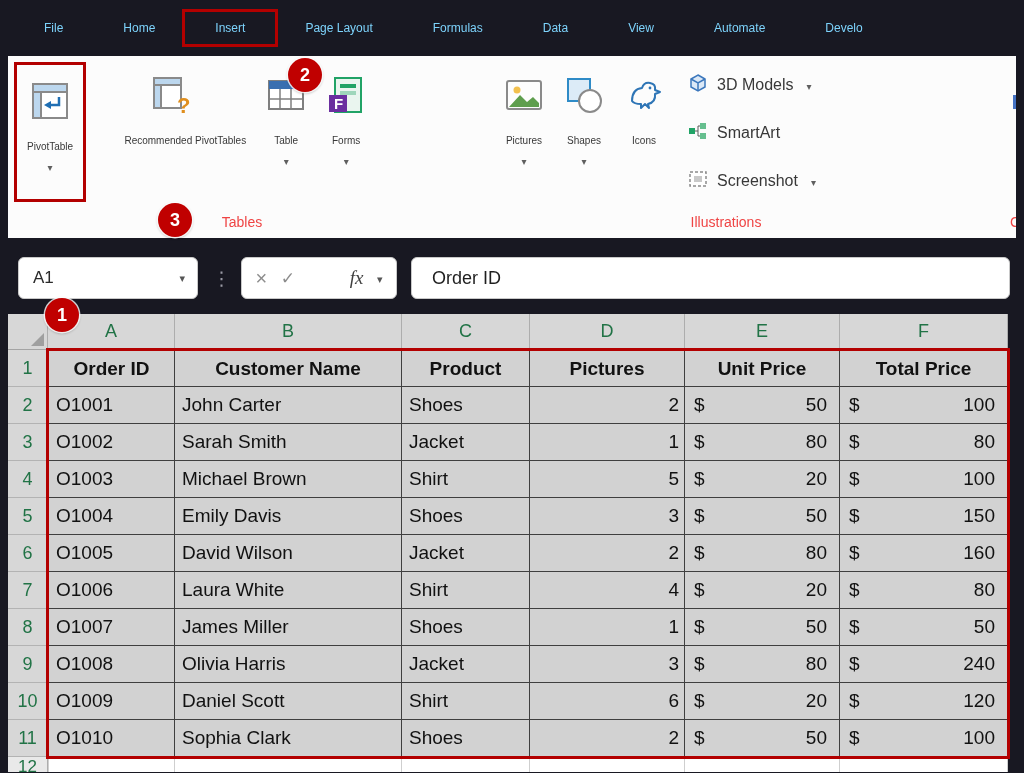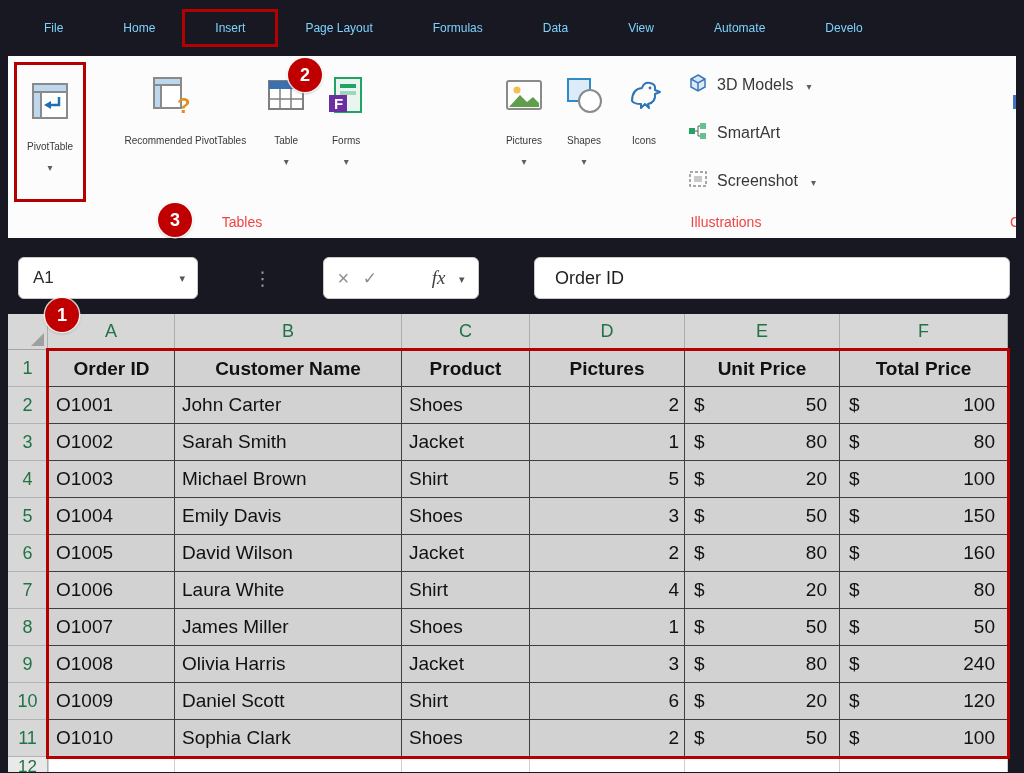--- a/index.html
+++ b/index.html
@@ -28,21 +28,21 @@
   .rlabel { font-size:10px; color:#383838; line-height:20px; text-align:right; white-space:nowrap; }
   .rlabel.wrap { white-space:normal; width:150px; }
   .chev { font-size:10px; color:#5f5f5f; line-height:13px; margin-top:4px; }
   .redbox { border:3px solid #b30000; height:140px; margin-top:3px; }
   .vsep { width:1px; background:#dcdcdc; margin:8px 6px 30px 6px; }
   .stack { display:flex; flex-direction:column; gap:24px; padding:14px 8px 0 14px; }
   .sitem { display:flex; align-items:center; gap:9px; font-size:16px; color:#383838; cursor:pointer; }
   .sitem .chev { margin-top:2px; margin-left:4px; }
 
   
-  .fbar { position:absolute; top:254px; left:18px; width:992px; height:48px; display:flex; align-items:center;gap:41px; }
+  .fbar { position:absolute; top:254px; left:18px; width:992px; height:48px; display:flex; align-items:center; }
   .namebox { width:180px; height:42px; background:#fff; border:1px solid #c9c9c9; border-radius:6px;
              display:flex; align-items:center; padding:0 12px 0 14px; font-size:17px; color:#2a2a2a; }
   .namebox .chev { margin-left:auto; margin-top:0; font-size:11px; color:#555; }
   .dots { color:#9a9aa5; font-size:19px; margin:0 10px 0 14px; cursor:pointer; }
   .fxbox { width:156px; height:42px; background:#fff; border:1px solid #c9c9c9; border-radius:6px;
            display:flex; align-items:center; justify-content:space-evenly; }
   .fbtn { cursor:pointer; }
   .fbtn.cancel { color:#8d8d8d; font-size:20px; }
   .fbtn.enter  { color:#8d8d8d; font-size:17px; }
   .fbtn.fx { font-family:"Liberation Serif", serif; font-style:italic; color:#3f3f3f; font-size:19px;margin-left:41px; }

